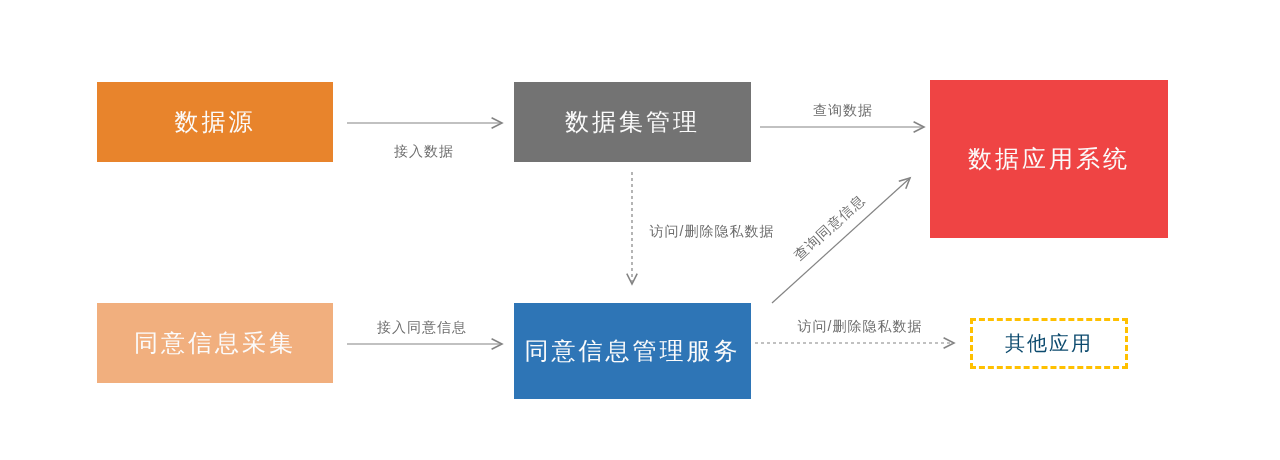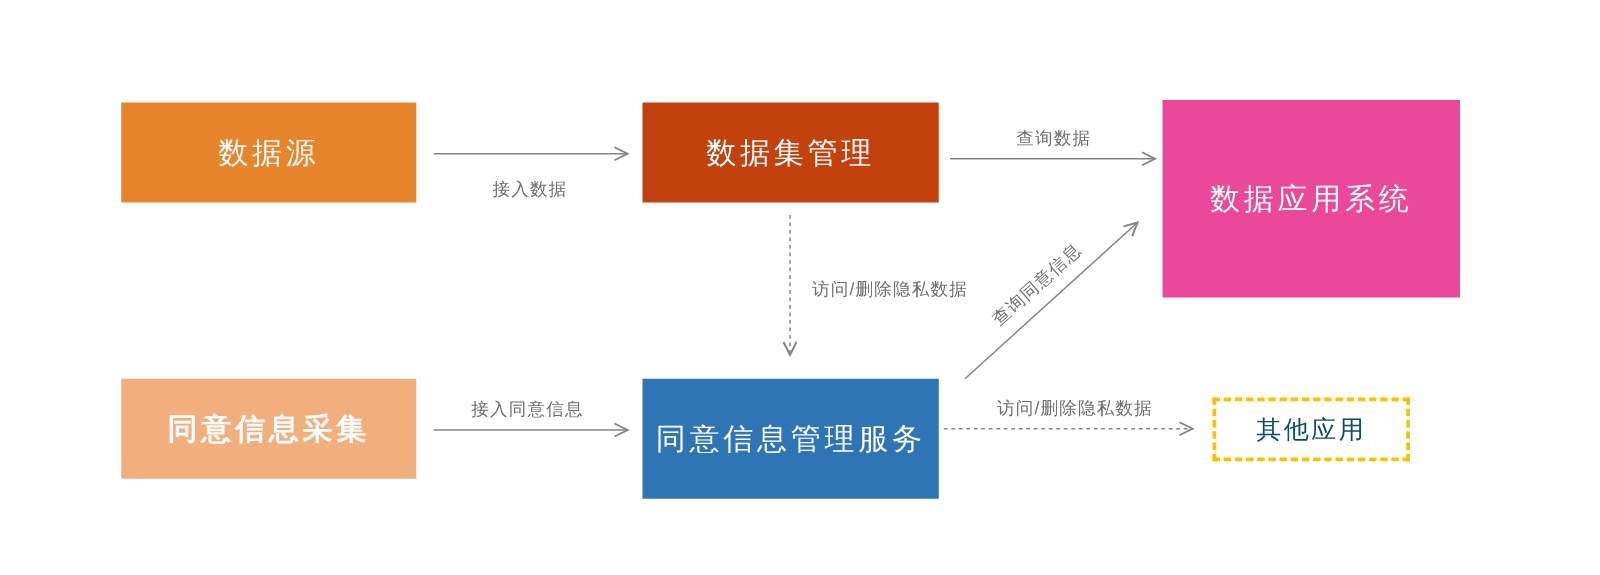--- a/index.html
+++ b/index.html
@@ -68,29 +68,29 @@
     <path d="M632,172 L632,284" fill="none" stroke="currentColor" stroke-width="1.2" stroke-dasharray="3 3" marker-end="url(#arrow-head)"></path>
     <path d="M347,344 L502,344" fill="none" stroke="currentColor" stroke-width="1.2" marker-end="url(#arrow-head)"></path>
     <path d="M772,303 L910,178" fill="none" stroke="currentColor" stroke-width="1.2" marker-end="url(#arrow-head)"></path>
     <path d="M755,343 L954,343" fill="none" stroke="currentColor" stroke-width="1.2" stroke-dasharray="3 3" marker-end="url(#arrow-head)"></path>
   </svg>
 
   <div class="node node-data-source" style="background-color: rgb(232, 132, 44);">
     <span>数据源</span>
   </div>
 
-  <div class="node node-dataset-management" style="background-color: #c2410c;">
+  <div class="node node-dataset-management" style="background-color: #737373;">
     <span>数据集管理</span>
   </div>
 
-  <div class="node node-data-application" style="background-color: #ec4899; justify-content: center;">
+  <div class="node node-data-application" style="background-color: #ef4444; justify-content: center;">
     <span>数据应用系统</span>
   </div>
 
-  <div class="node node-consent-collection" style="background-color: rgb(241, 175, 126); font-weight: bold;">
+  <div class="node node-consent-collection" style="background-color: rgb(241, 175, 126);">
     <span>同意信息采集</span>
   </div>
 
   <div class="node node-consent-service" style="background-color: rgb(46, 117, 182);">
     <span>同意信息管理服务</span>
   </div>
 
   <div class="node node-other-apps" style="border-color: rgb(255, 192, 0); color: #0c4a6e;">
     <span>其他应用</span>
   </div>

